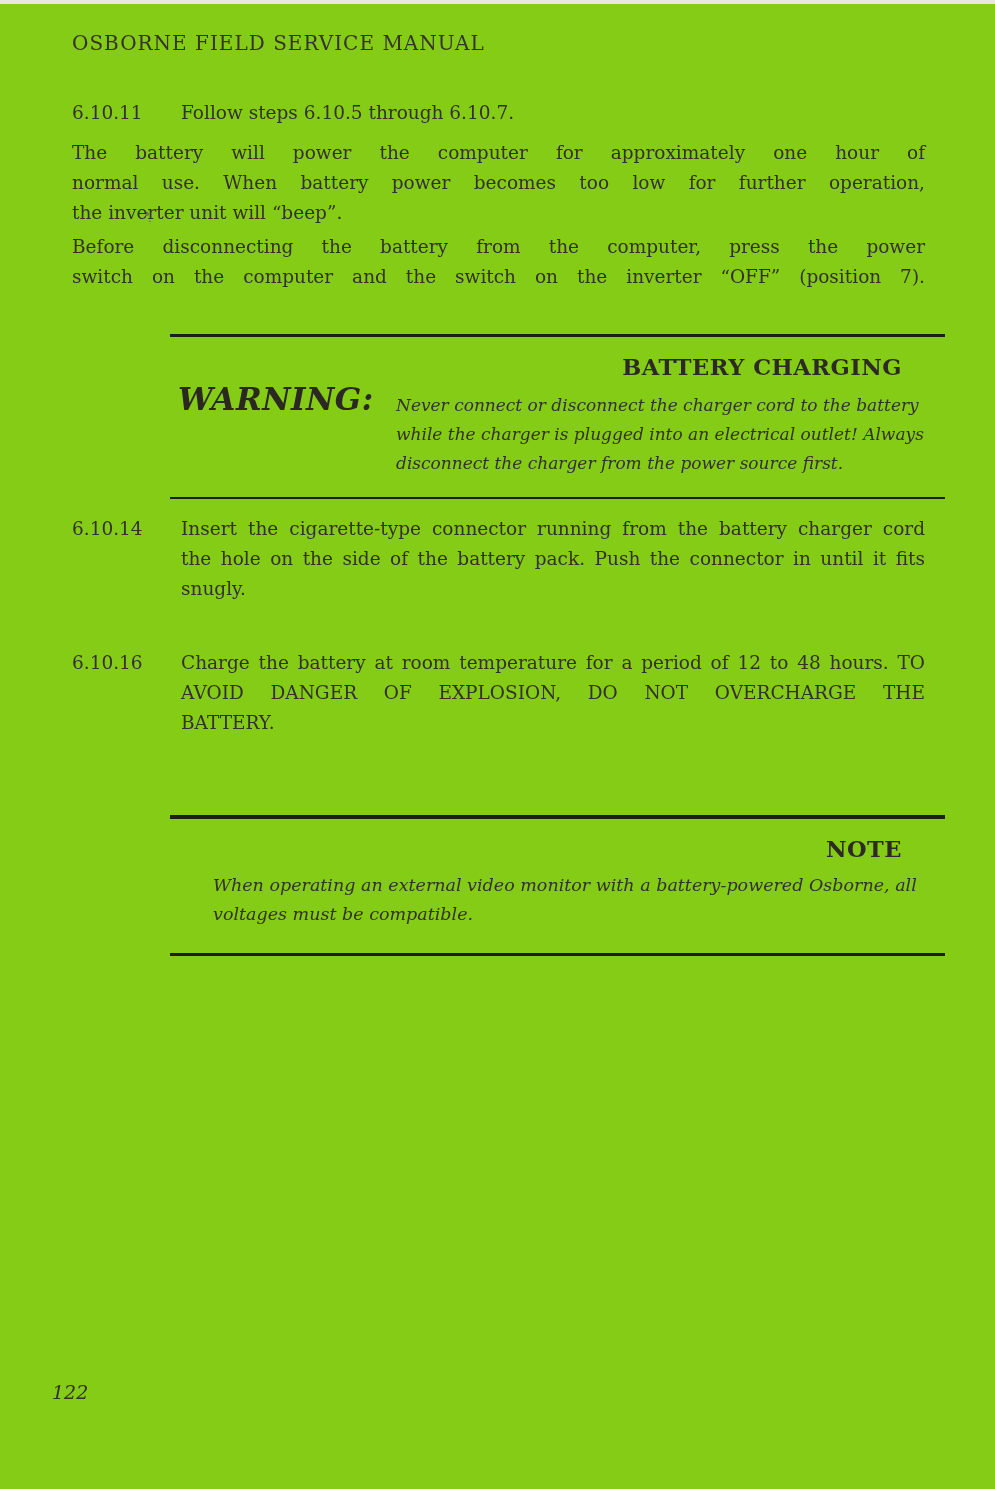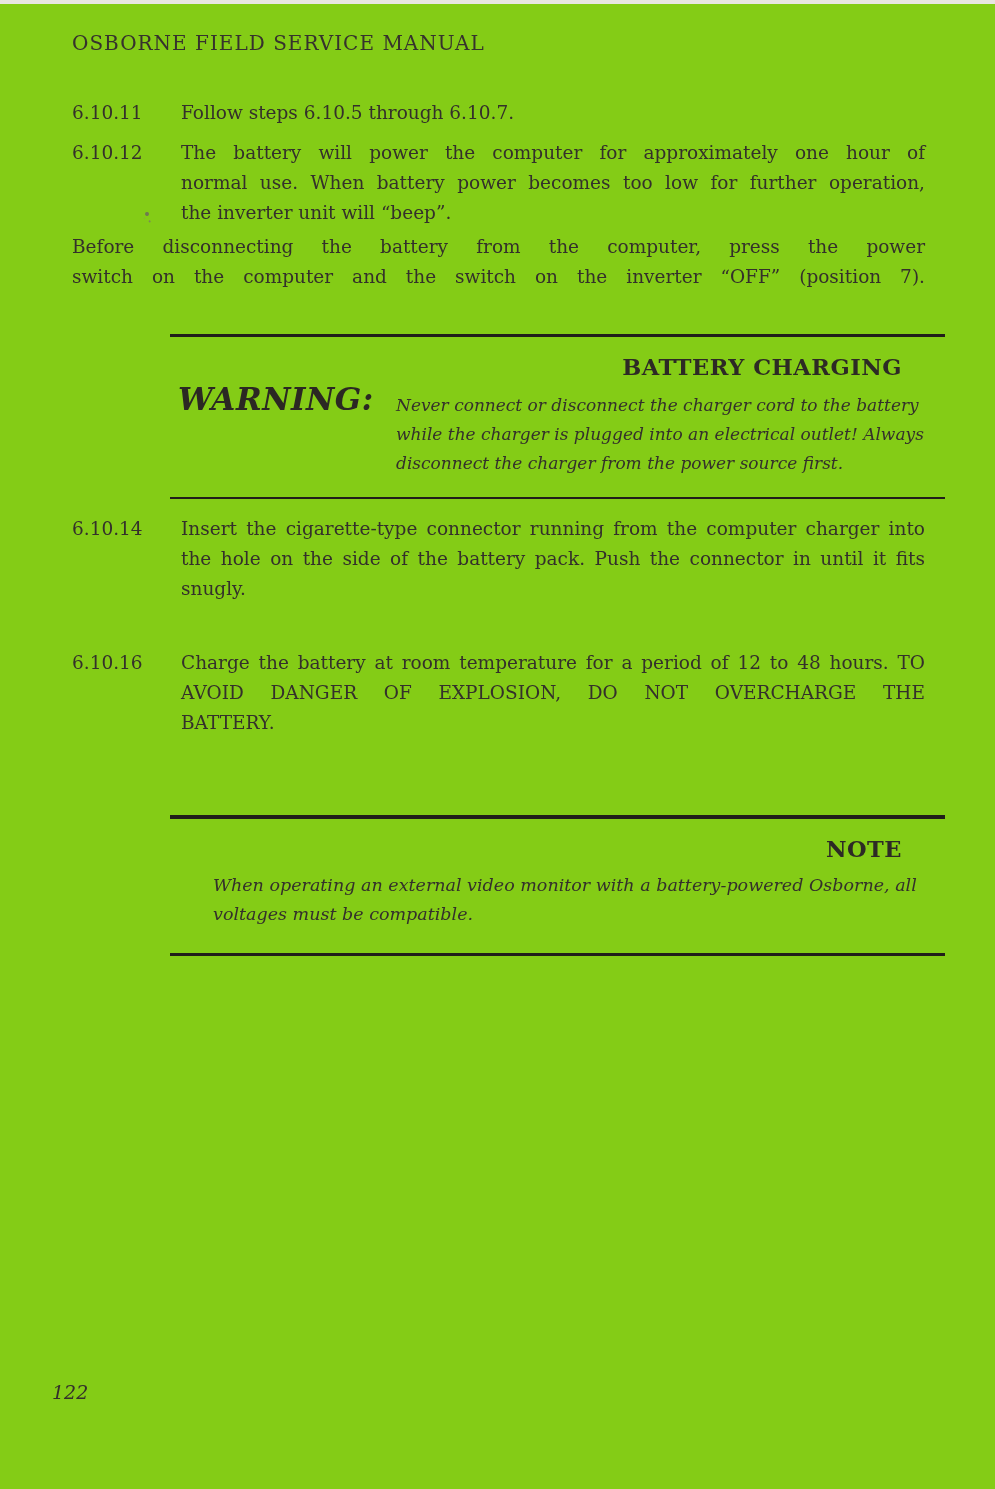--- a/index.html
+++ b/index.html
@@ -104,21 +104,20 @@
   <div class="artifact"></div>
 
   <div class="item" style="top:94px">
     <div class="num">6.10.11</div>
     <div class="body">
       <div class="ln short">Follow steps 6.10.5 through 6.10.7.</div>
     </div>
   </div>
 
   <div class="item" style="top:134px">
-    <div class="num">6.10.12</div>
     <div class="body">
       <div class="ln">The battery will power the computer for approximately one hour of</div>
       <div class="ln">normal use. When battery power becomes too low for further operation,</div>
       <div class="ln short">the inverter unit will “beep”.</div>
     </div>
   </div>
 
   <div class="item" style="top:228px">
     <div class="body">
       <div class="ln">Before disconnecting the battery from the computer, press the power</div>
@@ -132,21 +131,21 @@
   <div class="warn-text">
     <div class="ln">Never connect or disconnect the charger cord to the battery</div>
     <div class="ln">while the charger is plugged into an electrical outlet! Always</div>
     <div class="ln short">disconnect the charger from the power source first.</div>
   </div>
   <div class="rule" style="top:493px;height:2px"></div>
 
   <div class="item" style="top:510px">
     <div class="num">6.10.14</div>
     <div class="body">
-      <div class="ln">Insert the cigarette-type connector running from the computer charger into</div>
+      <div class="ln">Insert the cigarette-type connector running from the battery charger cord</div>
       <div class="ln">the hole on the side of the battery pack. Push the connector in until it fits</div>
       <div class="ln short">snugly.</div>
     </div>
   </div>
 
 
   <div class="item" style="top:644px">
     <div class="num">6.10.16</div>
     <div class="body">
       <div class="ln">Charge the battery at room temperature for a period of 12 to 48 hours. TO</div>

